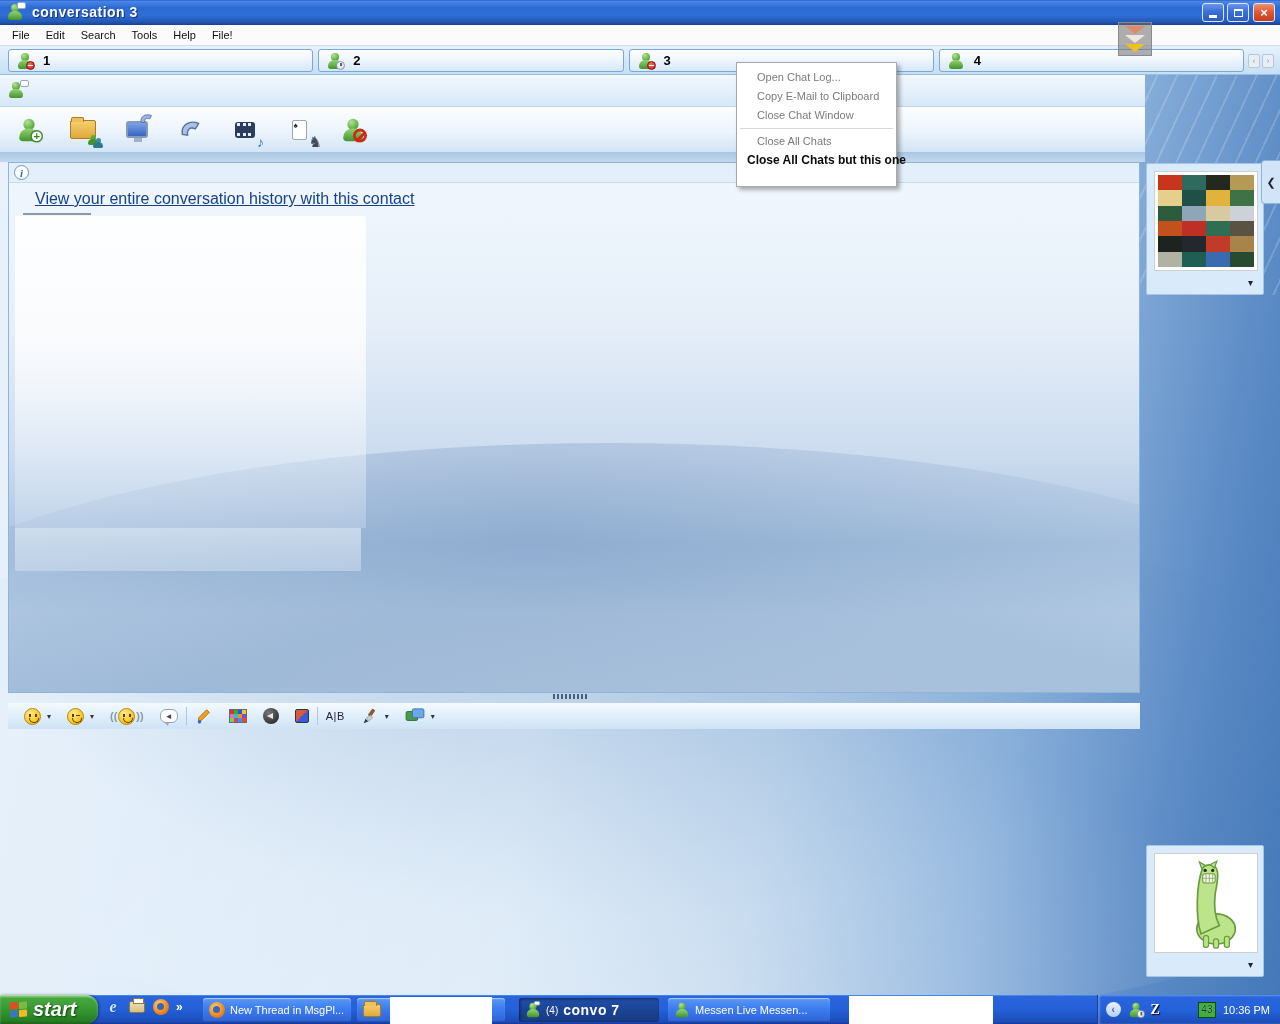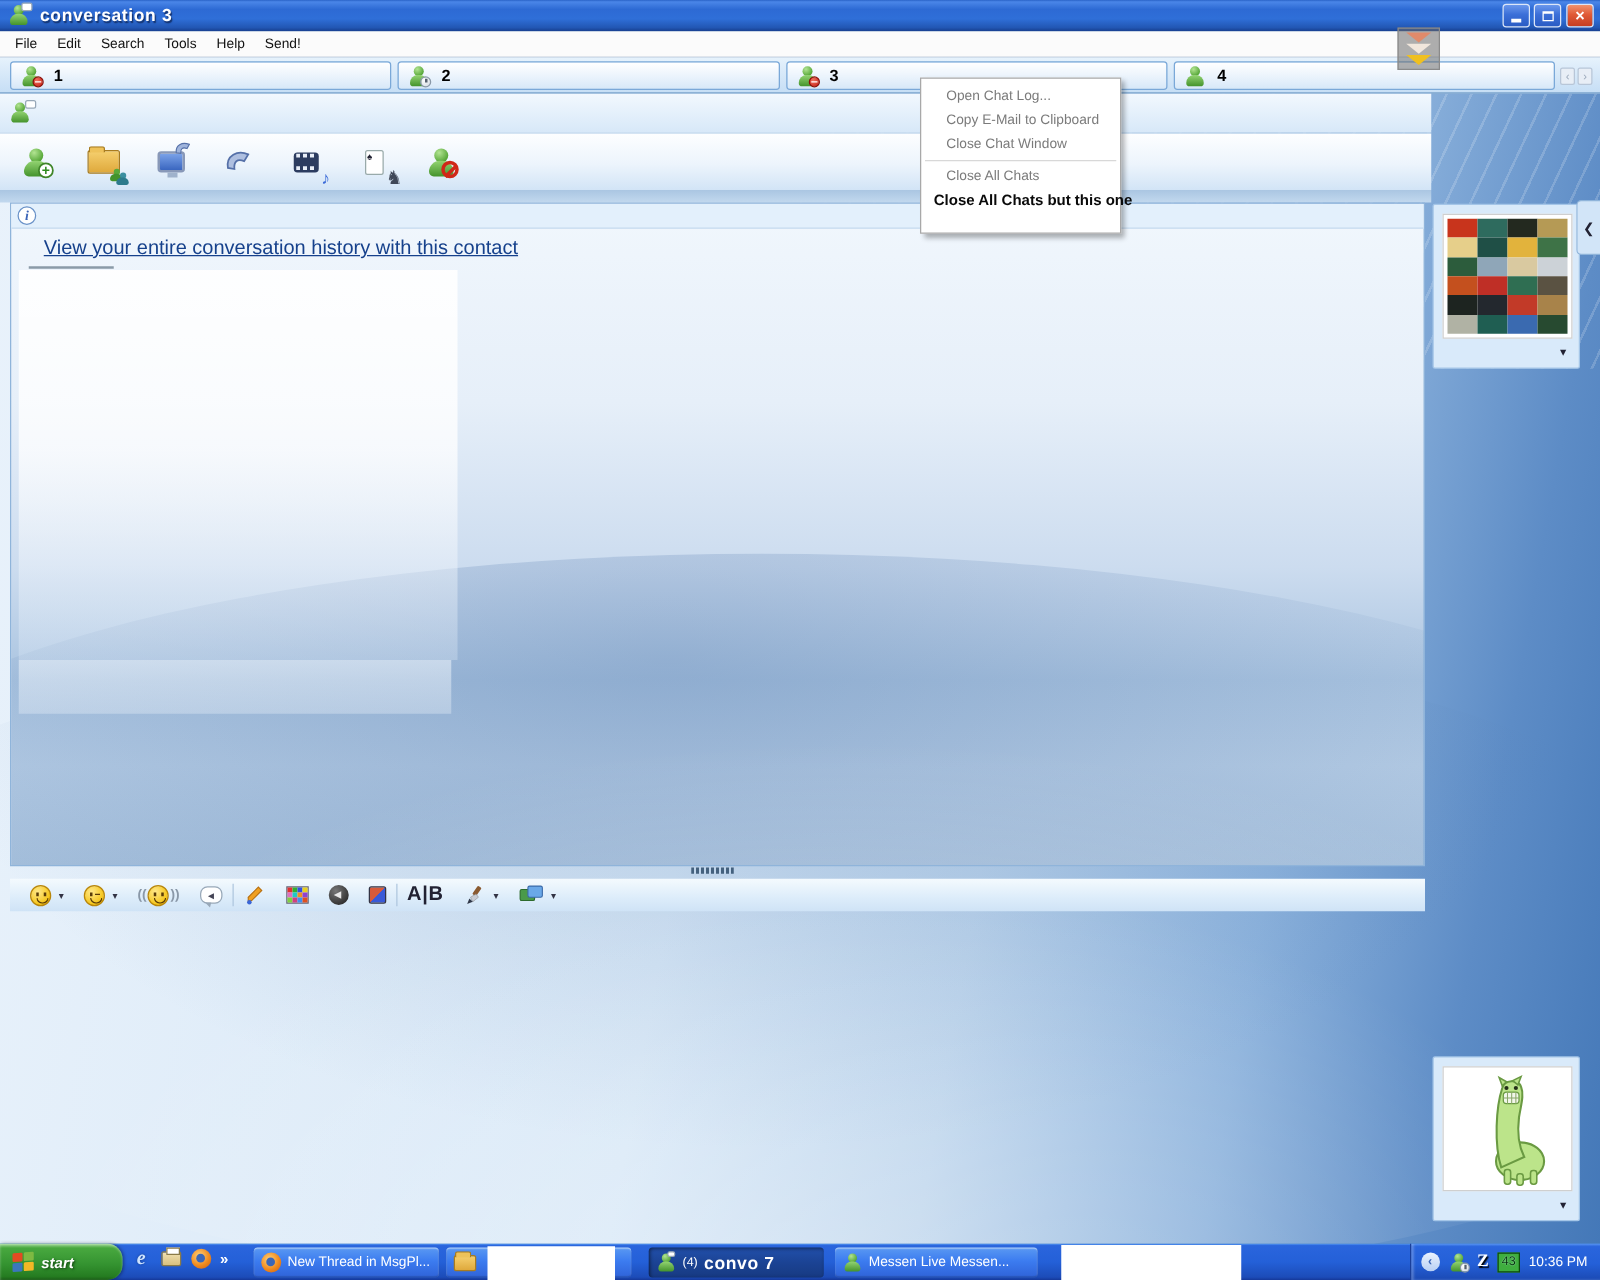--- a/index.html
+++ b/index.html
@@ -123,21 +123,21 @@
   .smiley.wink .wink-eye { position:absolute; right:3px; top:6px; width:4px; height:1.5px; background:#5a3c08; }
   .dd { font-size:8px; color:#334; }
   .nudge-wrap { font-size:11px; color:#8a98a8; font-weight:bold; display:flex; align-items:center; gap:1px; }
   .vclip { width:18px; height:14px; background:#fff; border:1px solid #98a8b8; border-radius:6px; position:relative; font-size:8px; color:#445; text-align:center; line-height:13px; }
   .vclip::after { content:""; position:absolute; left:3px; bottom:-4px; border-left:4px solid transparent; border-right:1px solid transparent; border-top:4px solid #98a8b8; }
   .grid-ic { width:18px; height:14px; border:1px solid #667; display:grid; grid-template-columns:repeat(4,1fr); grid-template-rows:repeat(3,1fr); }
   .grid-ic i { display:block; }
   .sound-ic { width:16px; height:16px; border-radius:50%; background:radial-gradient(circle at 35% 30%,#777,#1a1a1a); position:relative; }
   .sound-ic::after { content:""; position:absolute; left:4px; top:5px; border-top:3px solid transparent; border-bottom:3px solid transparent; border-right:6px solid #e8e8e8; }
   .cube-ic { width:14px; height:14px; position:relative; background:linear-gradient(135deg,#d85a3a 0 50%,#3a5ad8 50% 100%); border:1px solid #334; border-radius:2px; }
-  .ab-ic { font-size:16px; font-weight:bold; color:#223; letter-spacing:.5px; }
+  .ab-ic { font-size:11px; font-weight:normal; color:#223; letter-spacing:.5px; }
   .font-a { color:#2a50b8; font-weight:bold; font-size:14px; font-family:"Liberation Serif",serif; }
 
   
   #msg-box { position:absolute; left:8px; top:730px; width:1132px; height:247px; border:1px solid #8fb4da;
     background:linear-gradient(180deg,#f0f6fc 0%,#e2edf9 40%,#d2e3f4 75%,#c8dcf0 100%); }
   .send-btn { position:absolute; right:9px; width:70px; height:22px; background:linear-gradient(180deg,#fafafa,#e9e9e9);
     border:1px solid #c6c6c6; border-radius:2px; color:#a8adb4; font-size:12px; display:flex; align-items:center; justify-content:center; }
   #btn-send { top:7px; } #btn-search { top:37px; }
   #msg-bottom-strip { position:absolute; left:0; bottom:0; width:100%; height:20px; background:#d8e8f6; border-top:1px solid #bcd4ea;
     display:flex; align-items:center; justify-content:flex-end; gap:6px; padding-right:6px; }
@@ -160,21 +160,21 @@
   .cm-item { height:19px; line-height:19px; padding-left:20px; font-size:11px; color:#7b7b7b; white-space:nowrap; }
   .cm-item.bold { font-weight:bold; color:#0a0a0a; font-size:12px; padding-left:10px; }
   .cm-sep { height:1px; background:#d8d8d8; margin:3px 3px; }
 
   
   #taskbar { position:absolute; left:0; top:995px; width:1280px; height:29px;
     background:linear-gradient(180deg,#5598f0 0%,#2a65dd 5%,#2460d8 50%,#1c4cb8 92%,#15389a 100%); }
   #start-btn { position:absolute; left:0; top:0; width:98px; height:29px; border-radius:0 12px 12px 0;
     background:linear-gradient(180deg,#8fd183 0%,#48a83f 12%,#359431 55%,#257c21 90%,#1b5e18 100%);
     display:flex; align-items:center; gap:6px; padding-left:10px; box-shadow:inset 0 1px 2px rgba(255,255,255,.4),1px 0 3px rgba(0,0,0,.4); }
-  #start-label { color:#fff; font-size:12px; font-weight:bold; font-style:italic; text-shadow:1px 1px 2px #12430f;text-align:right; }
+  #start-label { color:#fff; font-size:20px; font-weight:bold; font-style:italic; text-shadow:1px 1px 2px #12430f;text-align:right; }
   .winflag { width:17px; height:15px; display:grid; grid-template-columns:8px 8px; grid-template-rows:7px 7px; gap:1px; transform:skewY(-4deg); }
   .winflag i:nth-child(1){background:#e34b22;} .winflag i:nth-child(2){background:#7eb942;}
   .winflag i:nth-child(3){background:#3b77bc;} .winflag i:nth-child(4){background:#f2b826;}
   .winflag i { border-radius:1px; display:block; }
   #quick-launch { position:absolute; left:104px; top:3px; display:flex; align-items:center; gap:6px; }
   .ql-ic { width:18px; height:18px; display:flex; align-items:center; justify-content:center; }
   .ie-e { color:#cfe4ff; font-size:16px; font-weight:bold; font-style:italic; font-family:"Liberation Serif",serif; text-shadow:0 0 2px #123c8a; }
   .printer-ic { width:16px; height:12px; background:linear-gradient(180deg,#f0e0b0,#d8c080); border:1px solid #8a7a48; border-radius:2px; position:relative; }
   .printer-ic::before { content:""; position:absolute; left:3px; top:-4px; width:9px; height:4px; background:#fff; border:1px solid #8a7a48; }
   .ff-ic { width:16px; height:16px; border-radius:50%; background:radial-gradient(circle at 40% 35%,#ffd27a,#f08a1e 55%,#c85a10); position:relative; }
@@ -185,21 +185,21 @@
     color:#fff; font-size:11px; white-space:nowrap; overflow:hidden; }
   .task-btn.active { background:linear-gradient(180deg,#2250ac,#1b4394 50%,#173a82); box-shadow:inset 1px 1px 3px rgba(0,0,0,.5); }
   .tb-bold { font-weight:bold; font-size:14px; letter-spacing:.5px; }
   .redact-white { position:absolute; background:#fff; z-index:5; }
   #tray { position:absolute; right:0; top:0; height:29px; display:flex; align-items:center; gap:7px; padding:0 10px 0 8px;
     background:linear-gradient(180deg,#4a8af0 0%,#2a65dd 8%,#2460d8 55%,#1c4cb8 95%); border-left:1px solid #1a3f9a; box-shadow:inset 2px 0 2px rgba(255,255,255,.25); }
   .tray-chevron { width:15px; height:15px; border-radius:50%; background:linear-gradient(180deg,#eaf2fe,#b8d0f4); color:#3a66b8;
     font-size:10px; font-weight:bold; display:flex; align-items:center; justify-content:center; }
   .z-ic { color:#fff; font-size:14px; font-weight:bold; text-shadow:1px 1px 1px #000; font-family:"Liberation Serif",serif; }
   .badge43 { min-width:18px; height:16px; background:#3fae3f; border:1px solid #0c4a0c; color:#04320a; font-size:10px; font-weight:normal;
-    display:flex; align-items:center; justify-content:center; text-shadow:0 0 1px #cfe; }
+    display:flex; align-items:center; justify-content:center; text-shadow:0 0 1px #cfe;margin-left:31px; }
   #tray-time { color:#fff; font-size:11px; }
 
   .llama-wrap { position:absolute; left:7px; top:7px; width:104px; height:100px; background:#fff; border:1px solid #cfcfcf;
     display:flex; align-items:center; justify-content:center; }
 </style>
 </head>
 <body>
 
 <div id="desktop">
 
@@ -222,21 +222,21 @@
       </span>
     <span class="tb-btn" id="btn-close" style="right:5px;">×</span>
   </div>
 
   <div id="menubar">
     <span class="menu-item">File</span>
     <span class="menu-item">Edit</span>
     <span class="menu-item">Search</span>
     <span class="menu-item">Tools</span>
     <span class="menu-item">Help</span>
-    <span class="menu-item">Send!</span>
+    <span class="menu-item">File!</span>
   </div>
 
   <div id="plus-badge">
     <span class="chev chev1"></span>
       <span class="chev chev2"></span>
       <span class="chev chev3"></span>
   </div>
 
   <div id="tabbar">
     <div id="tabs">

